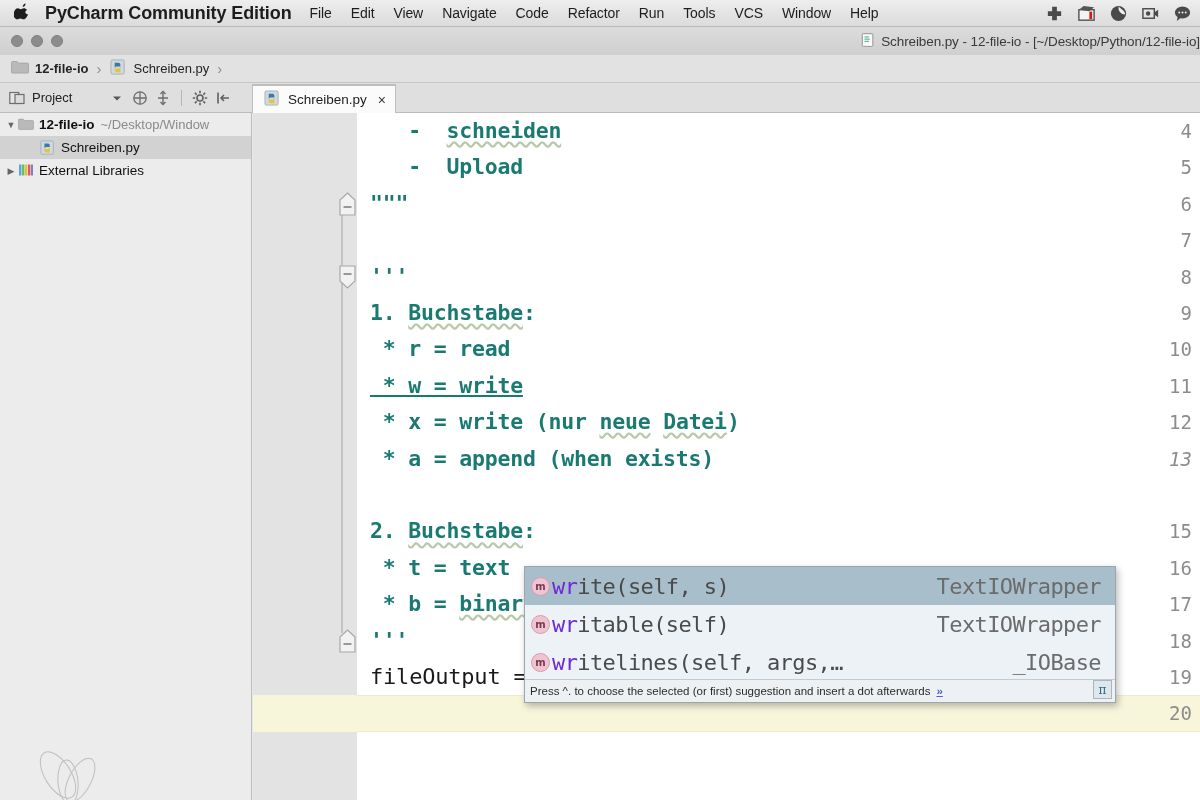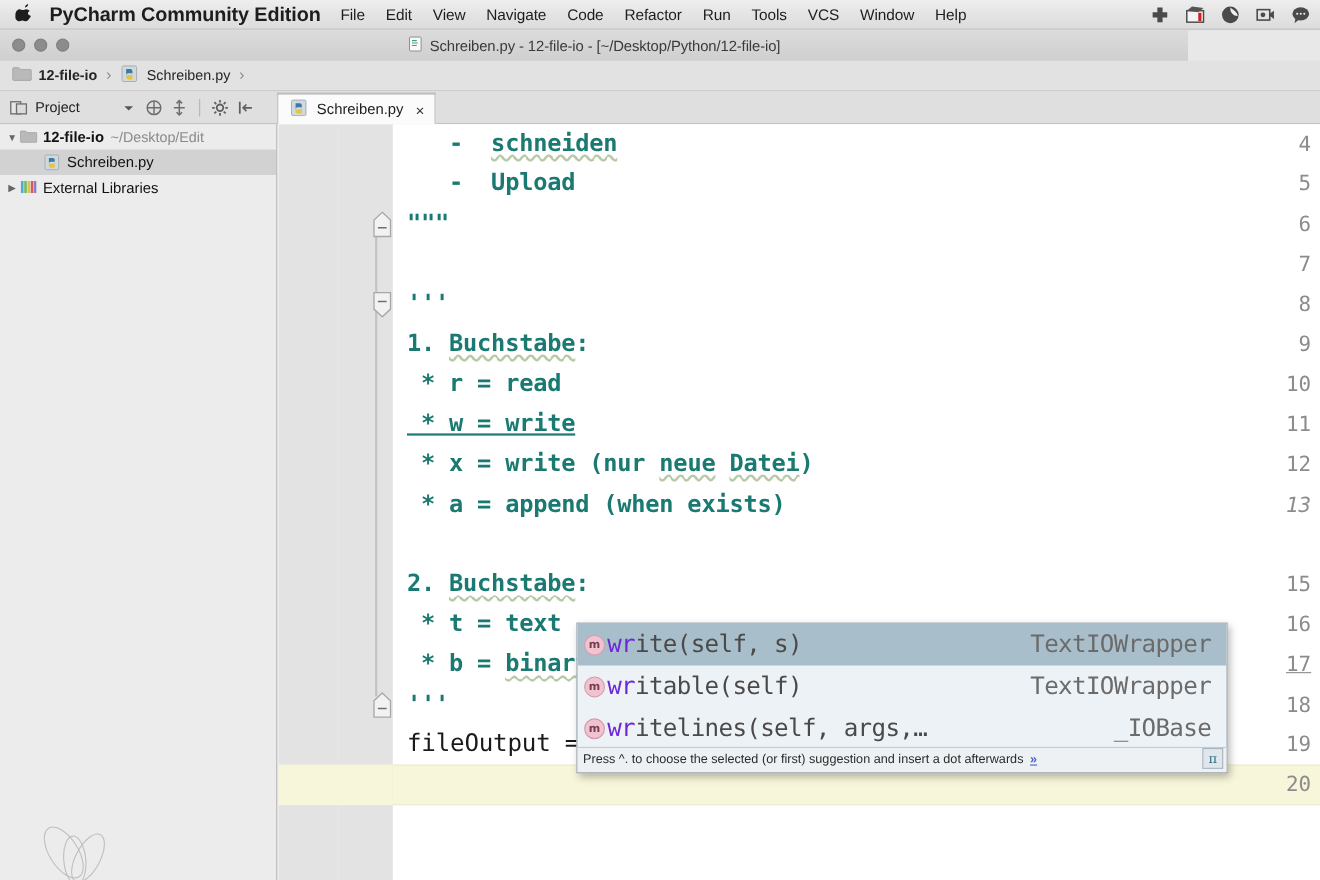--- a/index.html
+++ b/index.html
@@ -63,27 +63,27 @@
   }
   .status-icon {
     width: 19px; height: 19px;
     display: block;
   }
 
   
   .titlebar {
     position: absolute;
     top: 27px; left: 0;
-    width: 1080px;
+    width: 1200px;
     height: 28px;
     background: linear-gradient(to bottom, #dcdcdc 0%, #cfcfcf 100%);
     border-bottom: 1px solid #b0b0b0;
     display: flex;
     align-items: center;
-    justify-content: center;
+    justify-content: flex-end;
   }
   .traffic-lights {
     position: absolute;
     left: 11px;
     top: 8px;
     display: flex;
     gap: 8px;
   }
   .tl {
     width: 12px; height: 12px;
@@ -604,21 +604,21 @@
 
   <div class="project-panel">
     <div class="tree-row">
       <span class="tri">▼</span>
       <span class="tree-icon">
         <svg viewBox="0 0 18 14" width="16" height="14">
           <path d="M0.5 2.5 a1 1 0 0 1 1-1 h4.5 l1.5 1.6 h9 a1 1 0 0 1 1 1 v8 a1 1 0 0 1 -1 1 h-15 a1 1 0 0 1 -1 -1 z" fill="#b9b9b9" stroke="#9d9d9d" stroke-width="0.7"></path>
         </svg>
       </span>
       <span class="tree-label bold">12-file-io</span>
-      <span class="tree-path">~/Desktop/Edit</span>
+      <span class="tree-path">~/Desktop/Window</span>
     </div>
     <div class="tree-row selected">
       <span class="tri"></span>
       <span class="tree-indent"></span>
       <span class="tree-icon">
         <svg viewBox="0 0 18 18" width="16" height="16">
           <rect x="1" y="1" width="14" height="15" rx="1.5" fill="#cfd9de" stroke="#9aa6ad" stroke-width="0.8"></rect>
           <path d="M5 4 h4 a2 2 0 0 1 2 2 v2 h-4 a2 2 0 0 0 -2 2 v-6 z" fill="#3c78a8"></path>
           <path d="M11 14 h-4 a2 2 0 0 1 -2 -2 v-2 h4 a2 2 0 0 0 2 -2 v6 z" fill="#e3c544"></path>
         </svg>
@@ -729,21 +729,21 @@
       <span class="lineno" style="width:55px;">15</span>
       <span class="codetext c-doc" style="left:117px;">2. <span class="squiggle">Buchstabe</span>:</span>
     </div>
 
     <div class="row" style="top:436.8px;">
       <span class="lineno" style="width:55px;">16</span>
       <span class="codetext c-doc" style="left:117px;"> * t = text</span>
     </div>
 
     <div class="row" style="top:473.2px;">
-      <span class="lineno" style="width:55px;text-decoration:underline;">17</span>
+      <span class="lineno" style="width:55px;">17</span>
       <span class="codetext c-doc" style="left:117px;"> * b = <span class="squiggle">binary</span></span>
     </div>
 
     <div class="row" style="top:509.6px;">
       <span class="lineno" style="width:55px;">18</span>
       <span class="fold-marker" style="right:843px;">
         <svg viewBox="0 0 19 26" width="19" height="26">
           <path d="M9.5 2 L17 9 V24 H2 V9 Z" fill="#f2f2f2" stroke="#a8a8a8" stroke-width="1.2"></path>
           <path d="M5.5 16 h8" stroke="#707070" stroke-width="1.4"></path>
         </svg>

